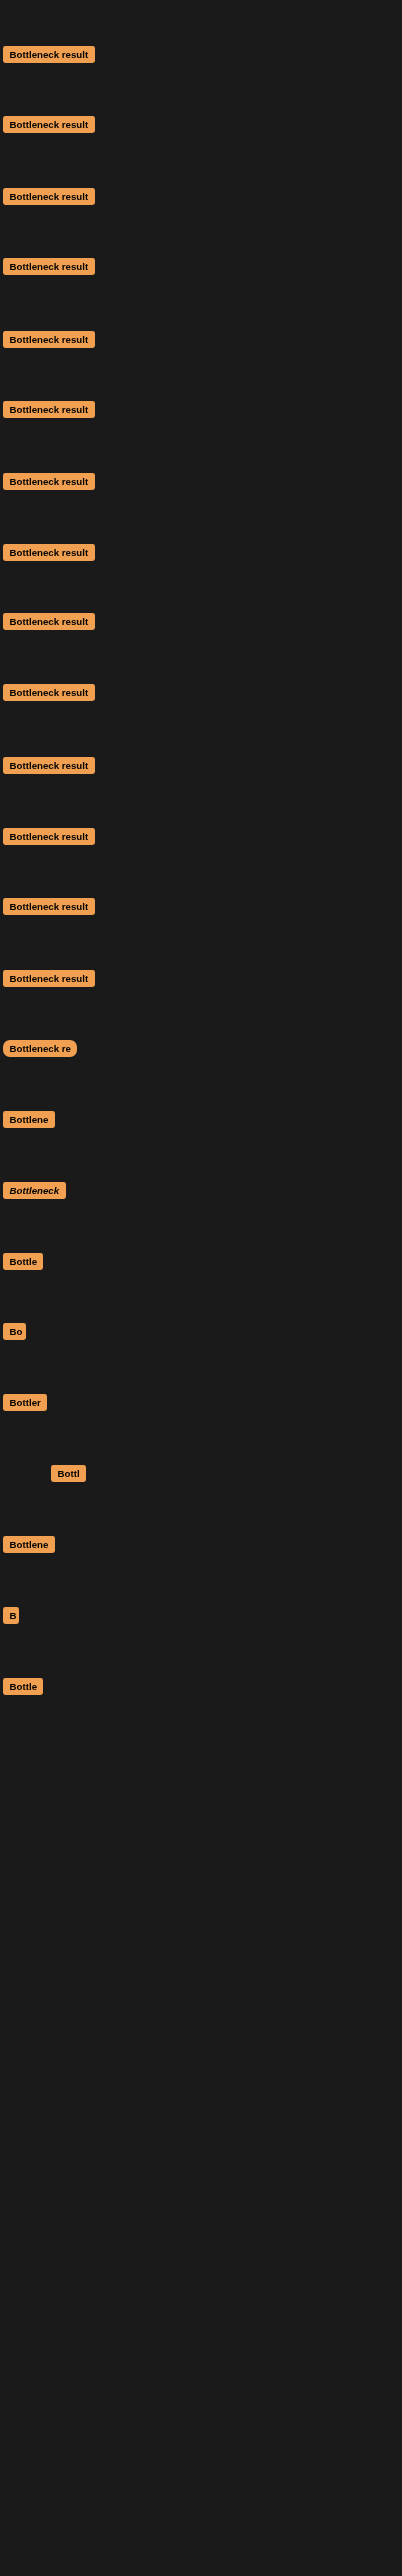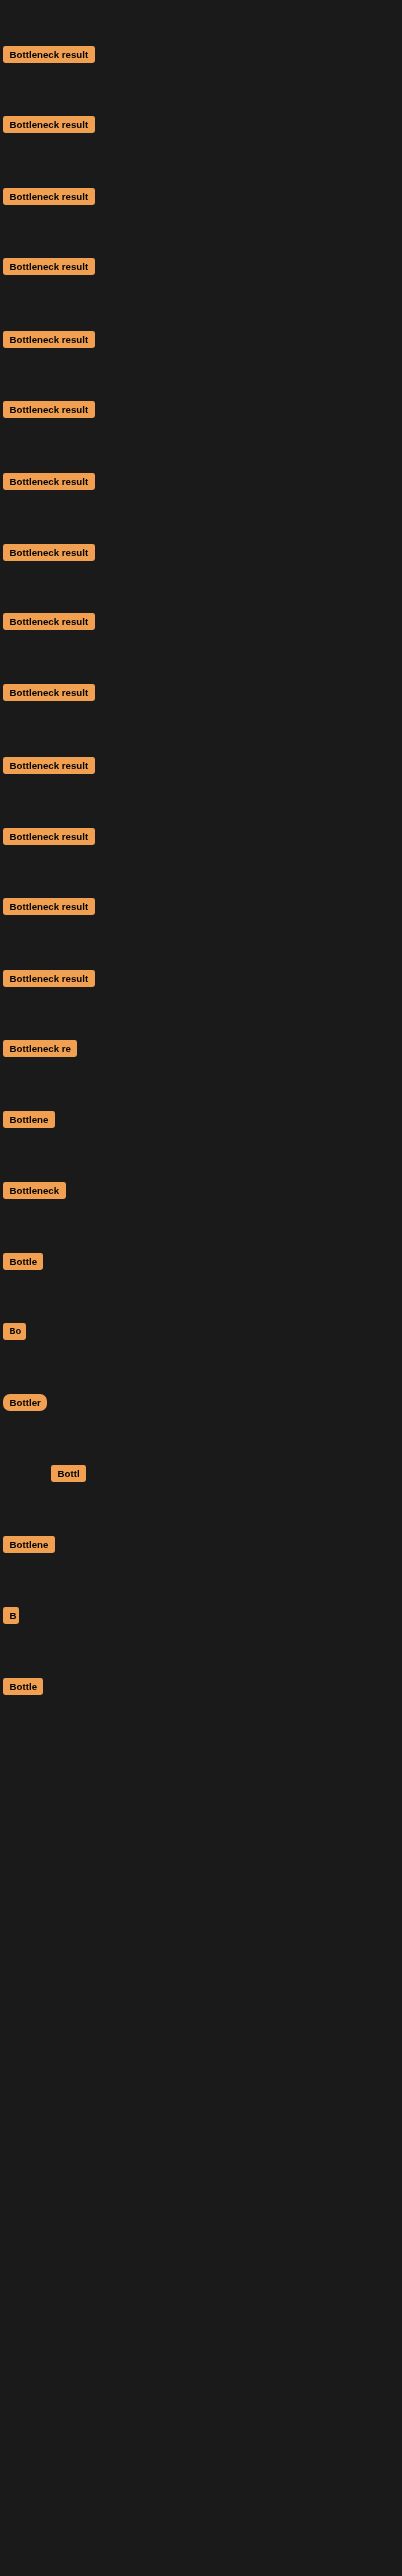--- a/index.html
+++ b/index.html
@@ -48,25 +48,25 @@
       <div style="position: absolute; top: 331px; left: 3.2px;"><span class="bottleneck-badge" style="max-width: 105px;">Bottleneck result</span></div>
       <div style="position: absolute; top: 401px; left: 3.2px;"><span class="bottleneck-badge" style="max-width: 105px;">Bottleneck result</span></div>
       <div style="position: absolute; top: 473px; left: 3.2px;"><span class="bottleneck-badge" style="max-width: 105px;">Bottleneck result</span></div>
       <div style="position: absolute; top: 544px; left: 3.2px;"><span class="bottleneck-badge" style="max-width: 105px;">Bottleneck result</span></div>
       <div style="position: absolute; top: 613px; left: 3.2px;"><span class="bottleneck-badge" style="max-width: 105px;">Bottleneck result</span></div>
       <div style="position: absolute; top: 684px; left: 3.2px;"><span class="bottleneck-badge" style="max-width: 105px;">Bottleneck result</span></div>
       <div style="position: absolute; top: 757px; left: 3.2px;"><span class="bottleneck-badge" style="max-width: 105px;">Bottleneck result</span></div>
       <div style="position: absolute; top: 828px; left: 3.2px;"><span class="bottleneck-badge" style="max-width: 97px;">Bottleneck result</span></div>
       <div style="position: absolute; top: 898px; left: 3.2px;"><span class="bottleneck-badge" style="max-width: 105px;">Bottleneck result</span></div>
       <div style="position: absolute; top: 970px; left: 3.2px;"><span class="bottleneck-badge" style="max-width: 97px;">Bottleneck result</span></div>
-      <div style="position: absolute; top: 1040px; left: 3.2px;"><span class="bottleneck-badge" style="max-width: 76px;">Bottleneck re</span></div>
+      <div style="position: absolute; top: 1040px; left: 3.2px;"><span class="bottleneck-badge" style="max-width: 76px; border-radius: 7px;">Bottleneck re</span></div>
       <div style="position: absolute; top: 1111px; left: 3.2px;"><span class="bottleneck-badge" style="max-width: 55px;">Bottlene</span></div>
-      <div style="position: absolute; top: 1182px; left: 3.2px;"><span class="bottleneck-badge" style="max-width: 64px;">Bottleneck</span></div>
+      <div style="position: absolute; top: 1182px; left: 3.2px; font-style: italic;"><span class="bottleneck-badge" style="max-width: 64px;">Bottleneck</span></div>
       <div style="position: absolute; top: 1253px; left: 3.2px;"><span class="bottleneck-badge" style="max-width: 44px;">Bottle</span></div>
-      <div style="position: absolute; top: 1323px; left: 3.2px; font-family: Liberation Mono, monospace;"><span class="bottleneck-badge" style="max-width: 22.5px;">Bo</span></div>
-      <div style="position: absolute; top: 1394px; left: 3.2px;"><span class="bottleneck-badge" style="max-width: 44px; border-radius: 7px;">Bottler</span></div>
+      <div style="position: absolute; top: 1323px; left: 3.2px;"><span class="bottleneck-badge" style="max-width: 22.5px;">Bo</span></div>
+      <div style="position: absolute; top: 1394px; left: 3.2px;"><span class="bottleneck-badge" style="max-width: 44px;">Bottler</span></div>
       <div style="position: absolute; top: 1465px; left: 3.2px; margin-left: 48px;"><span class="bottleneck-badge" style="max-width: 36px;">Bottl</span></div>
       <div style="position: absolute; top: 1536px; left: 3.2px;"><span class="bottleneck-badge" style="max-width: 52px;">Bottlene</span></div>
       <div style="position: absolute; top: 1607px; left: 3.2px;"><span class="bottleneck-badge" style="max-width: 16px;">B</span></div>
       <div style="position: absolute; top: 1678px; left: 3.2px;"><span class="bottleneck-badge" style="max-width: 42px;">Bottle</span></div>
     </div>
 </div>
 
 
 </body></html>

